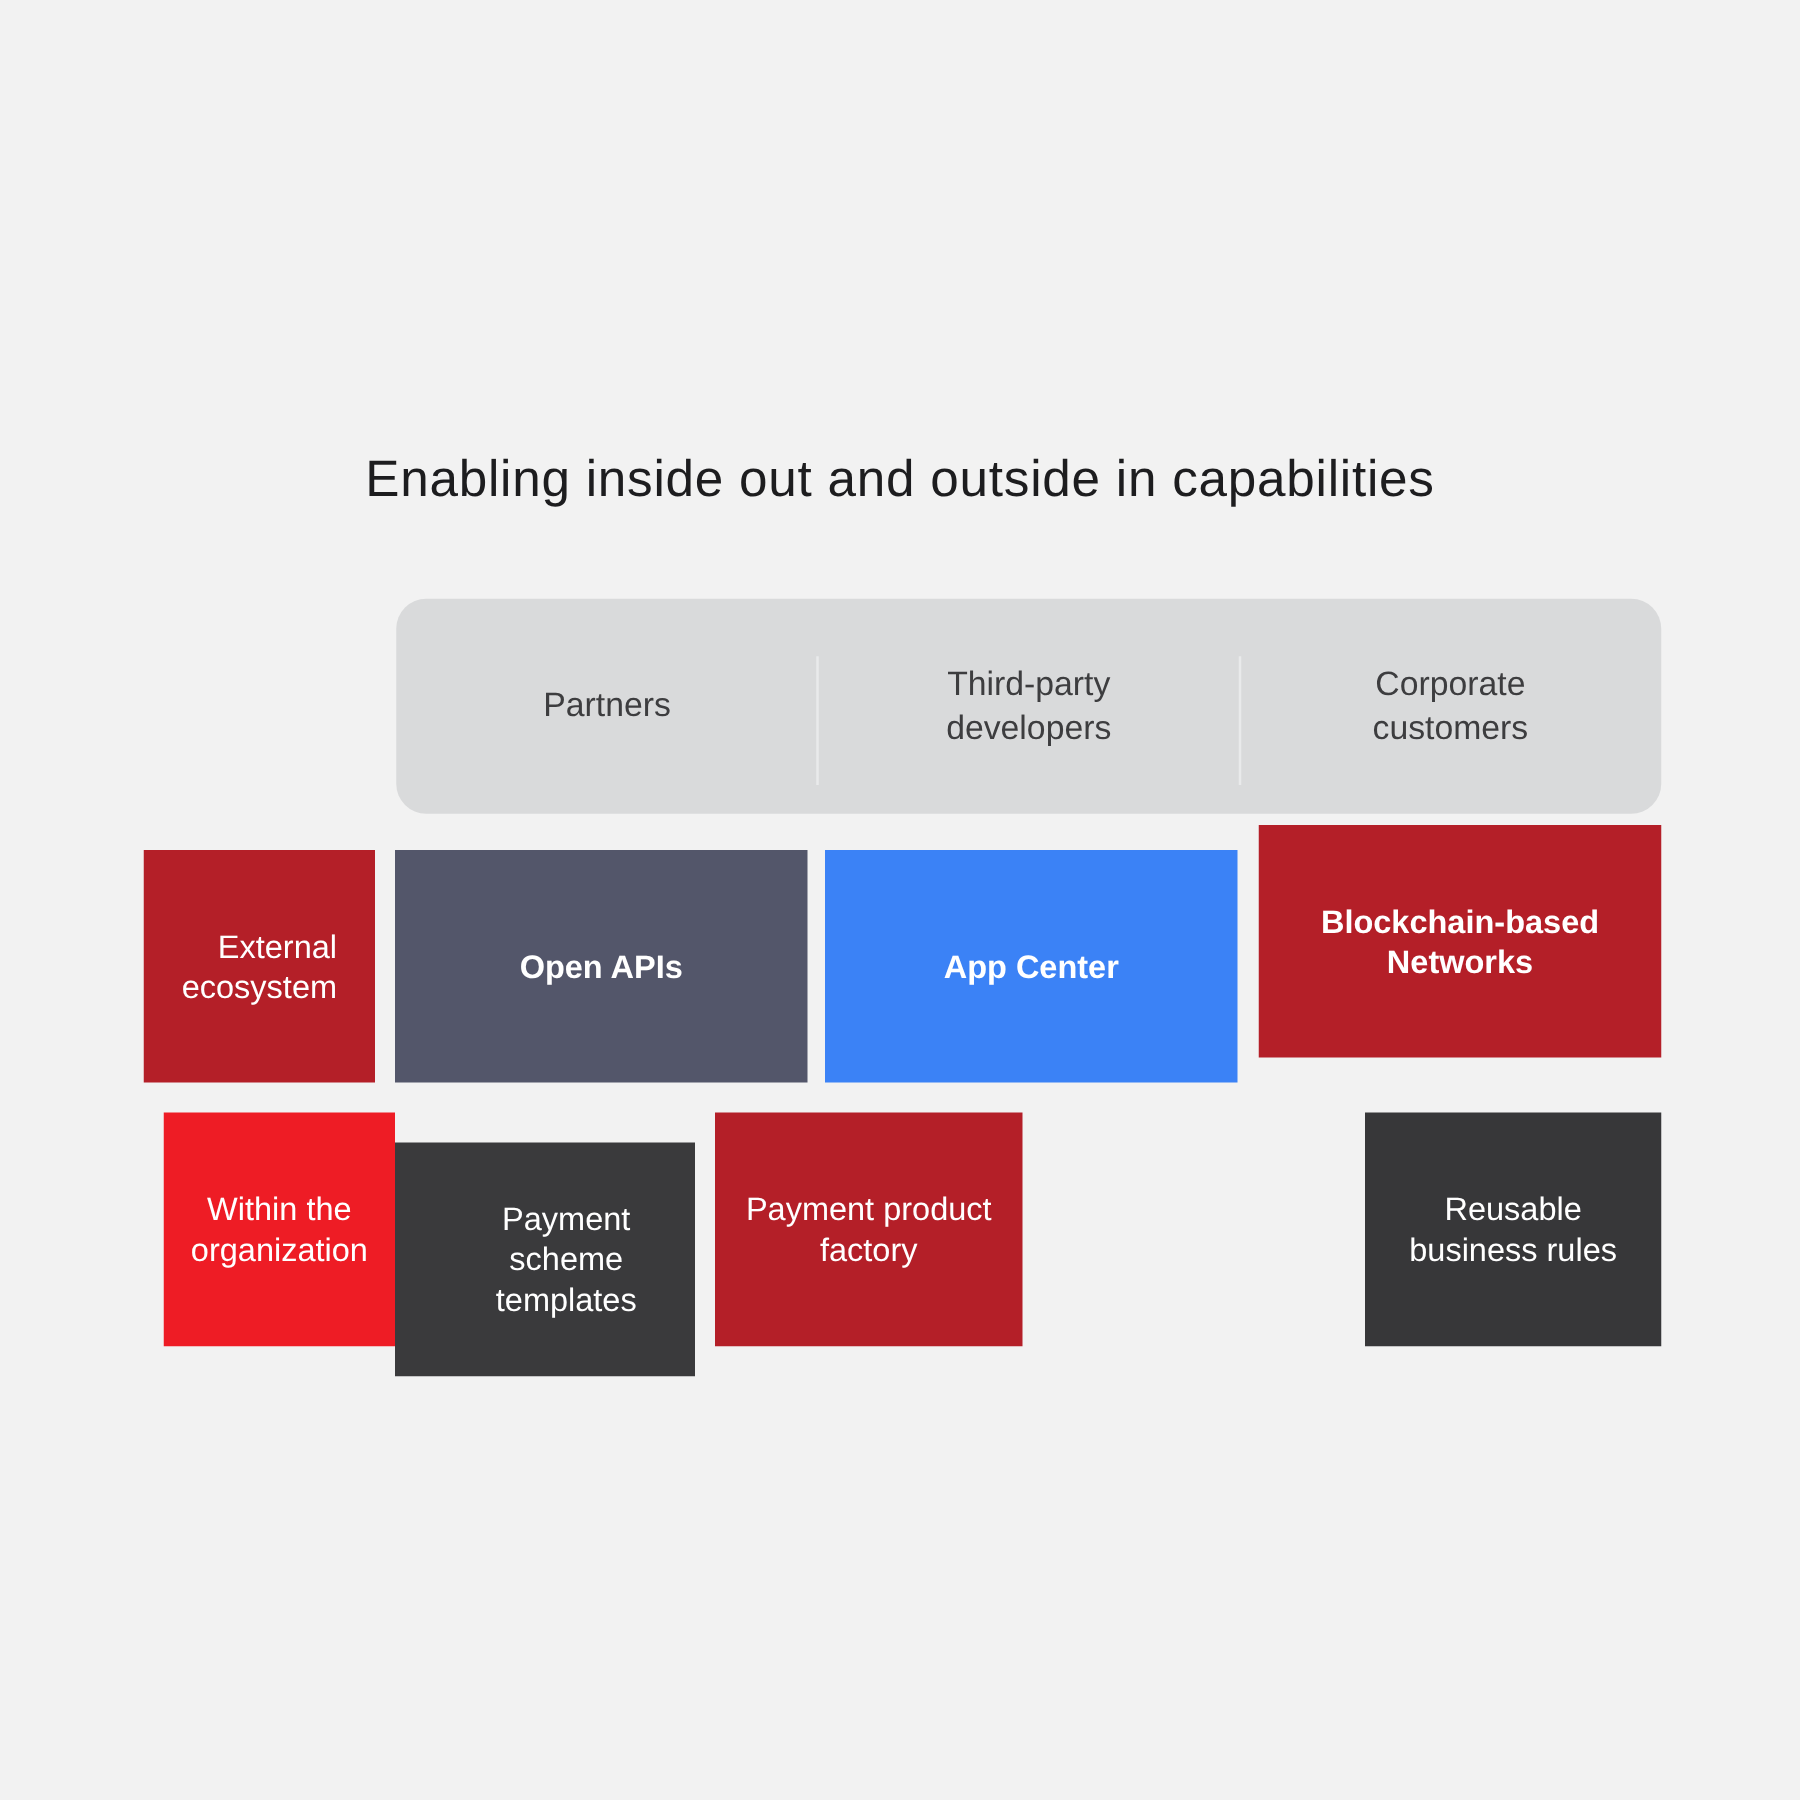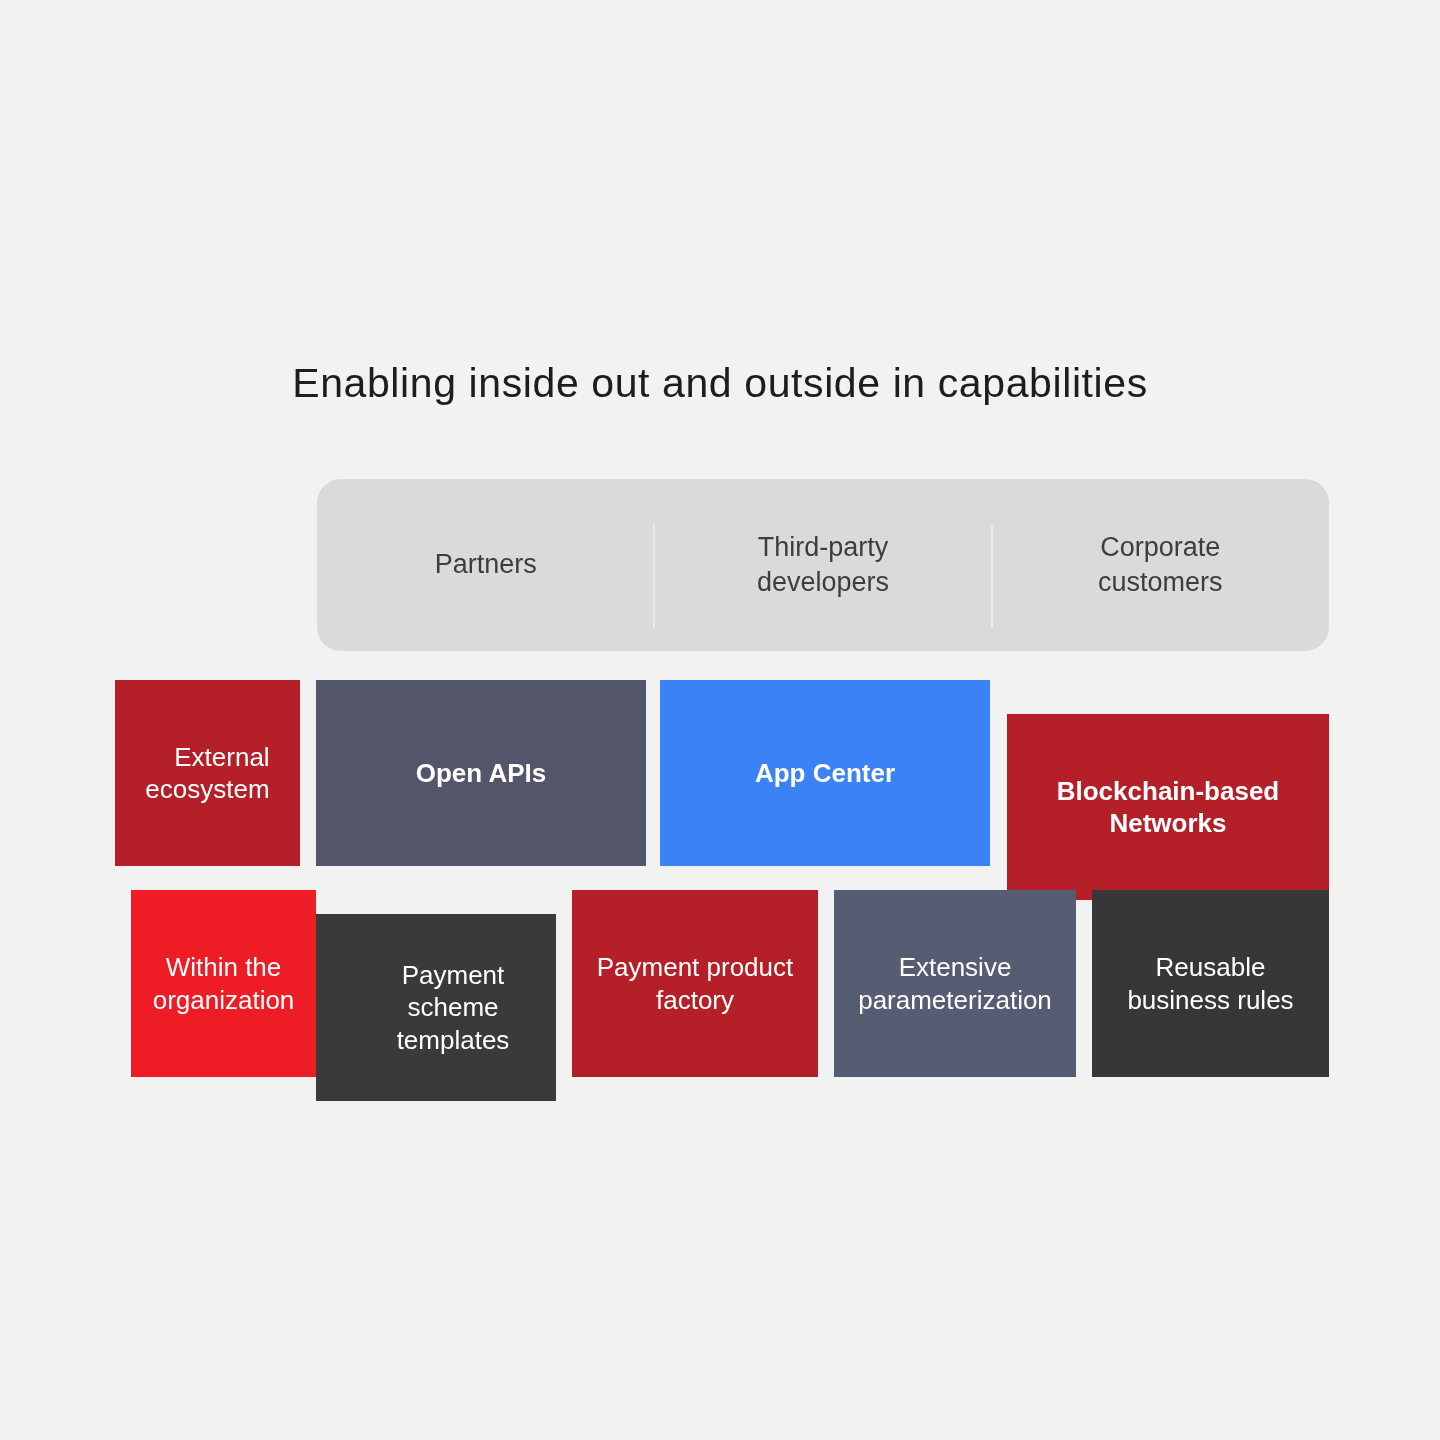--- a/index.html
+++ b/index.html
@@ -69,21 +69,21 @@
     line-height: 1.25;
     white-space: pre-line;
     padding: 0 6px;
     box-sizing: border-box;
   }
   .box.bold { font-weight: 700; }
   
   #box-external-ecosystem { left: 115px; top: 680px; width: 185px; height: 186px; text-align: right; }
   #box-open-apis          { left: 316px; top: 680px; width: 330px; height: 186px; }
   #box-app-center         { left: 660px; top: 680px; width: 330px; height: 186px; }
-  #box-blockchain         { left: 1007px; top: 714px; width: 322px; height: 186px; text-align: center; }
+  #box-blockchain         { left: 1007px; top: 660px; width: 322px; height: 186px; text-align: center; }
   
   #box-within-org         { left: 131px; top: 890px; width: 185px; height: 187px; }
   #box-payment-scheme     { left: 316px; top: 914px; width: 240px; height: 187px; padding-left: 40px; }
   #box-payment-product    { left: 572px; top: 890px; width: 246px; height: 187px; }
   #box-extensive-param    { left: 834px; top: 890px; width: 242px; height: 187px; }
   #box-reusable-rules     { left: 1092px; top: 890px; width: 237px; height: 187px; }
 </style>
 </head>
 <body>
 
@@ -111,19 +111,17 @@
 
   <div class="box" id="box-within-org" style="background-color: rgb(238, 28, 37);">Within the
 organization</div>
 
   <div class="box" id="box-payment-scheme" style="background-color: rgb(58, 58, 60);">Payment scheme
 templates</div>
 
   <div class="box" id="box-payment-product" style="background-color: rgb(180, 31, 40);">Payment product
 factory</div>
 
-  <div class="box" id="box-extensive-param" style="background-color: rgb(86, 92, 113);">Extensive
-parameterization</div>
 
   <div class="box" id="box-reusable-rules" style="background-color: rgb(55, 55, 57);">Reusable
 business rules</div>
 
 </div>
 
 </body></html>

